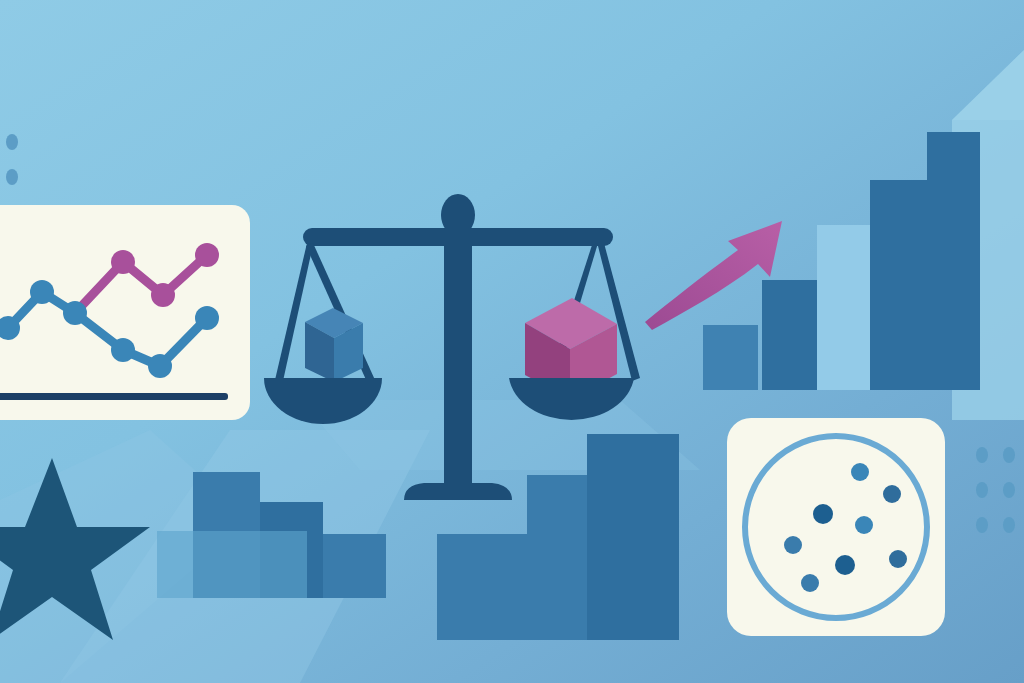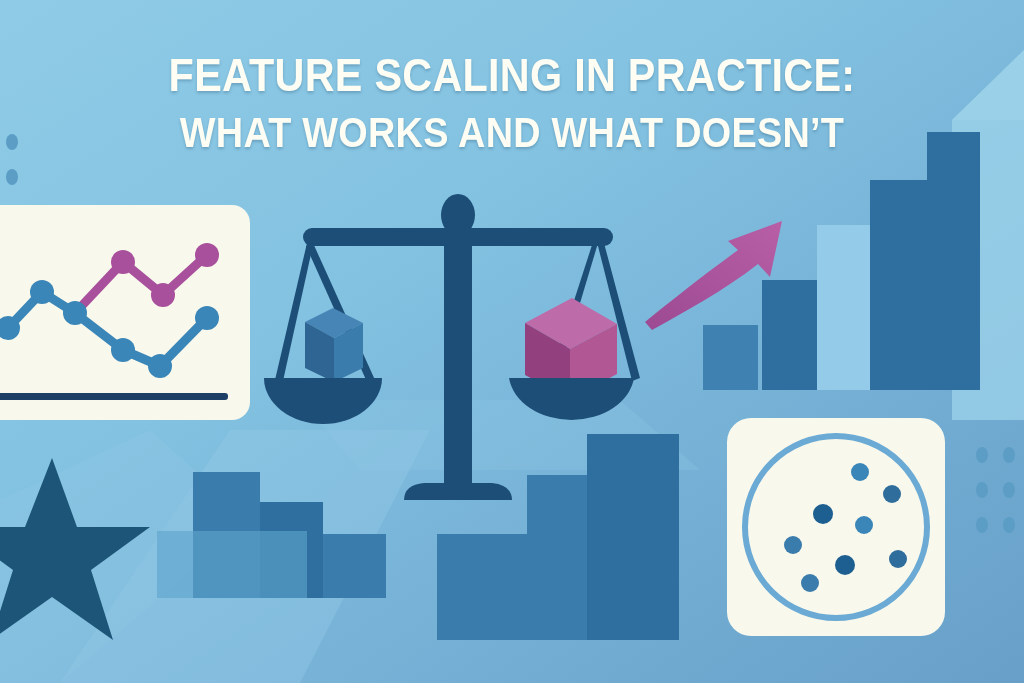--- a/index.html
+++ b/index.html
@@ -81,24 +81,20 @@
 
     <polygon points="1024,50 1024,420 952,420 952,120" fill="#9ed3ea" opacity="0.75"></polygon>
     <polygon points="952,120 1024,50 1024,120" fill="#9ed3ea" opacity="0.55"></polygon>
 
     <polygon points="230,430 430,430 300,683 60,683" fill="#95cbe7" opacity="0.38"></polygon>
     <polygon points="0,500 150,430 250,520 60,683 0,683" fill="#8ec6e4" opacity="0.40"></polygon>
 
     <polygon points="300,400 620,400 700,470 360,470" fill="#8ec6e4" opacity="0.30"></polygon>
   </svg>
 
-  <div class="title-block">
-    <div class="title-line1">FEATURE SCALING IN PRACTICE:</div>
-    <div class="title-line2">WHAT WORKS AND WHAT DOESN’T</div>
-  </div>
 
   <svg id="art-svg" viewBox="0 0 1024 683">
 
     <g>
       <rect x="703" y="325" width="55" height="65" fill="#3f82b2"></rect>
       <rect x="762" y="280" width="55" height="110" fill="#2f6f9f"></rect>
       <rect x="817" y="225" width="55" height="165" fill="#93cbe8"></rect>
       <rect x="870" y="180" width="57" height="210" fill="#2f6f9f"></rect>
       <rect x="927" y="132" width="53" height="258" fill="#2f6f9f"></rect>
     </g>

